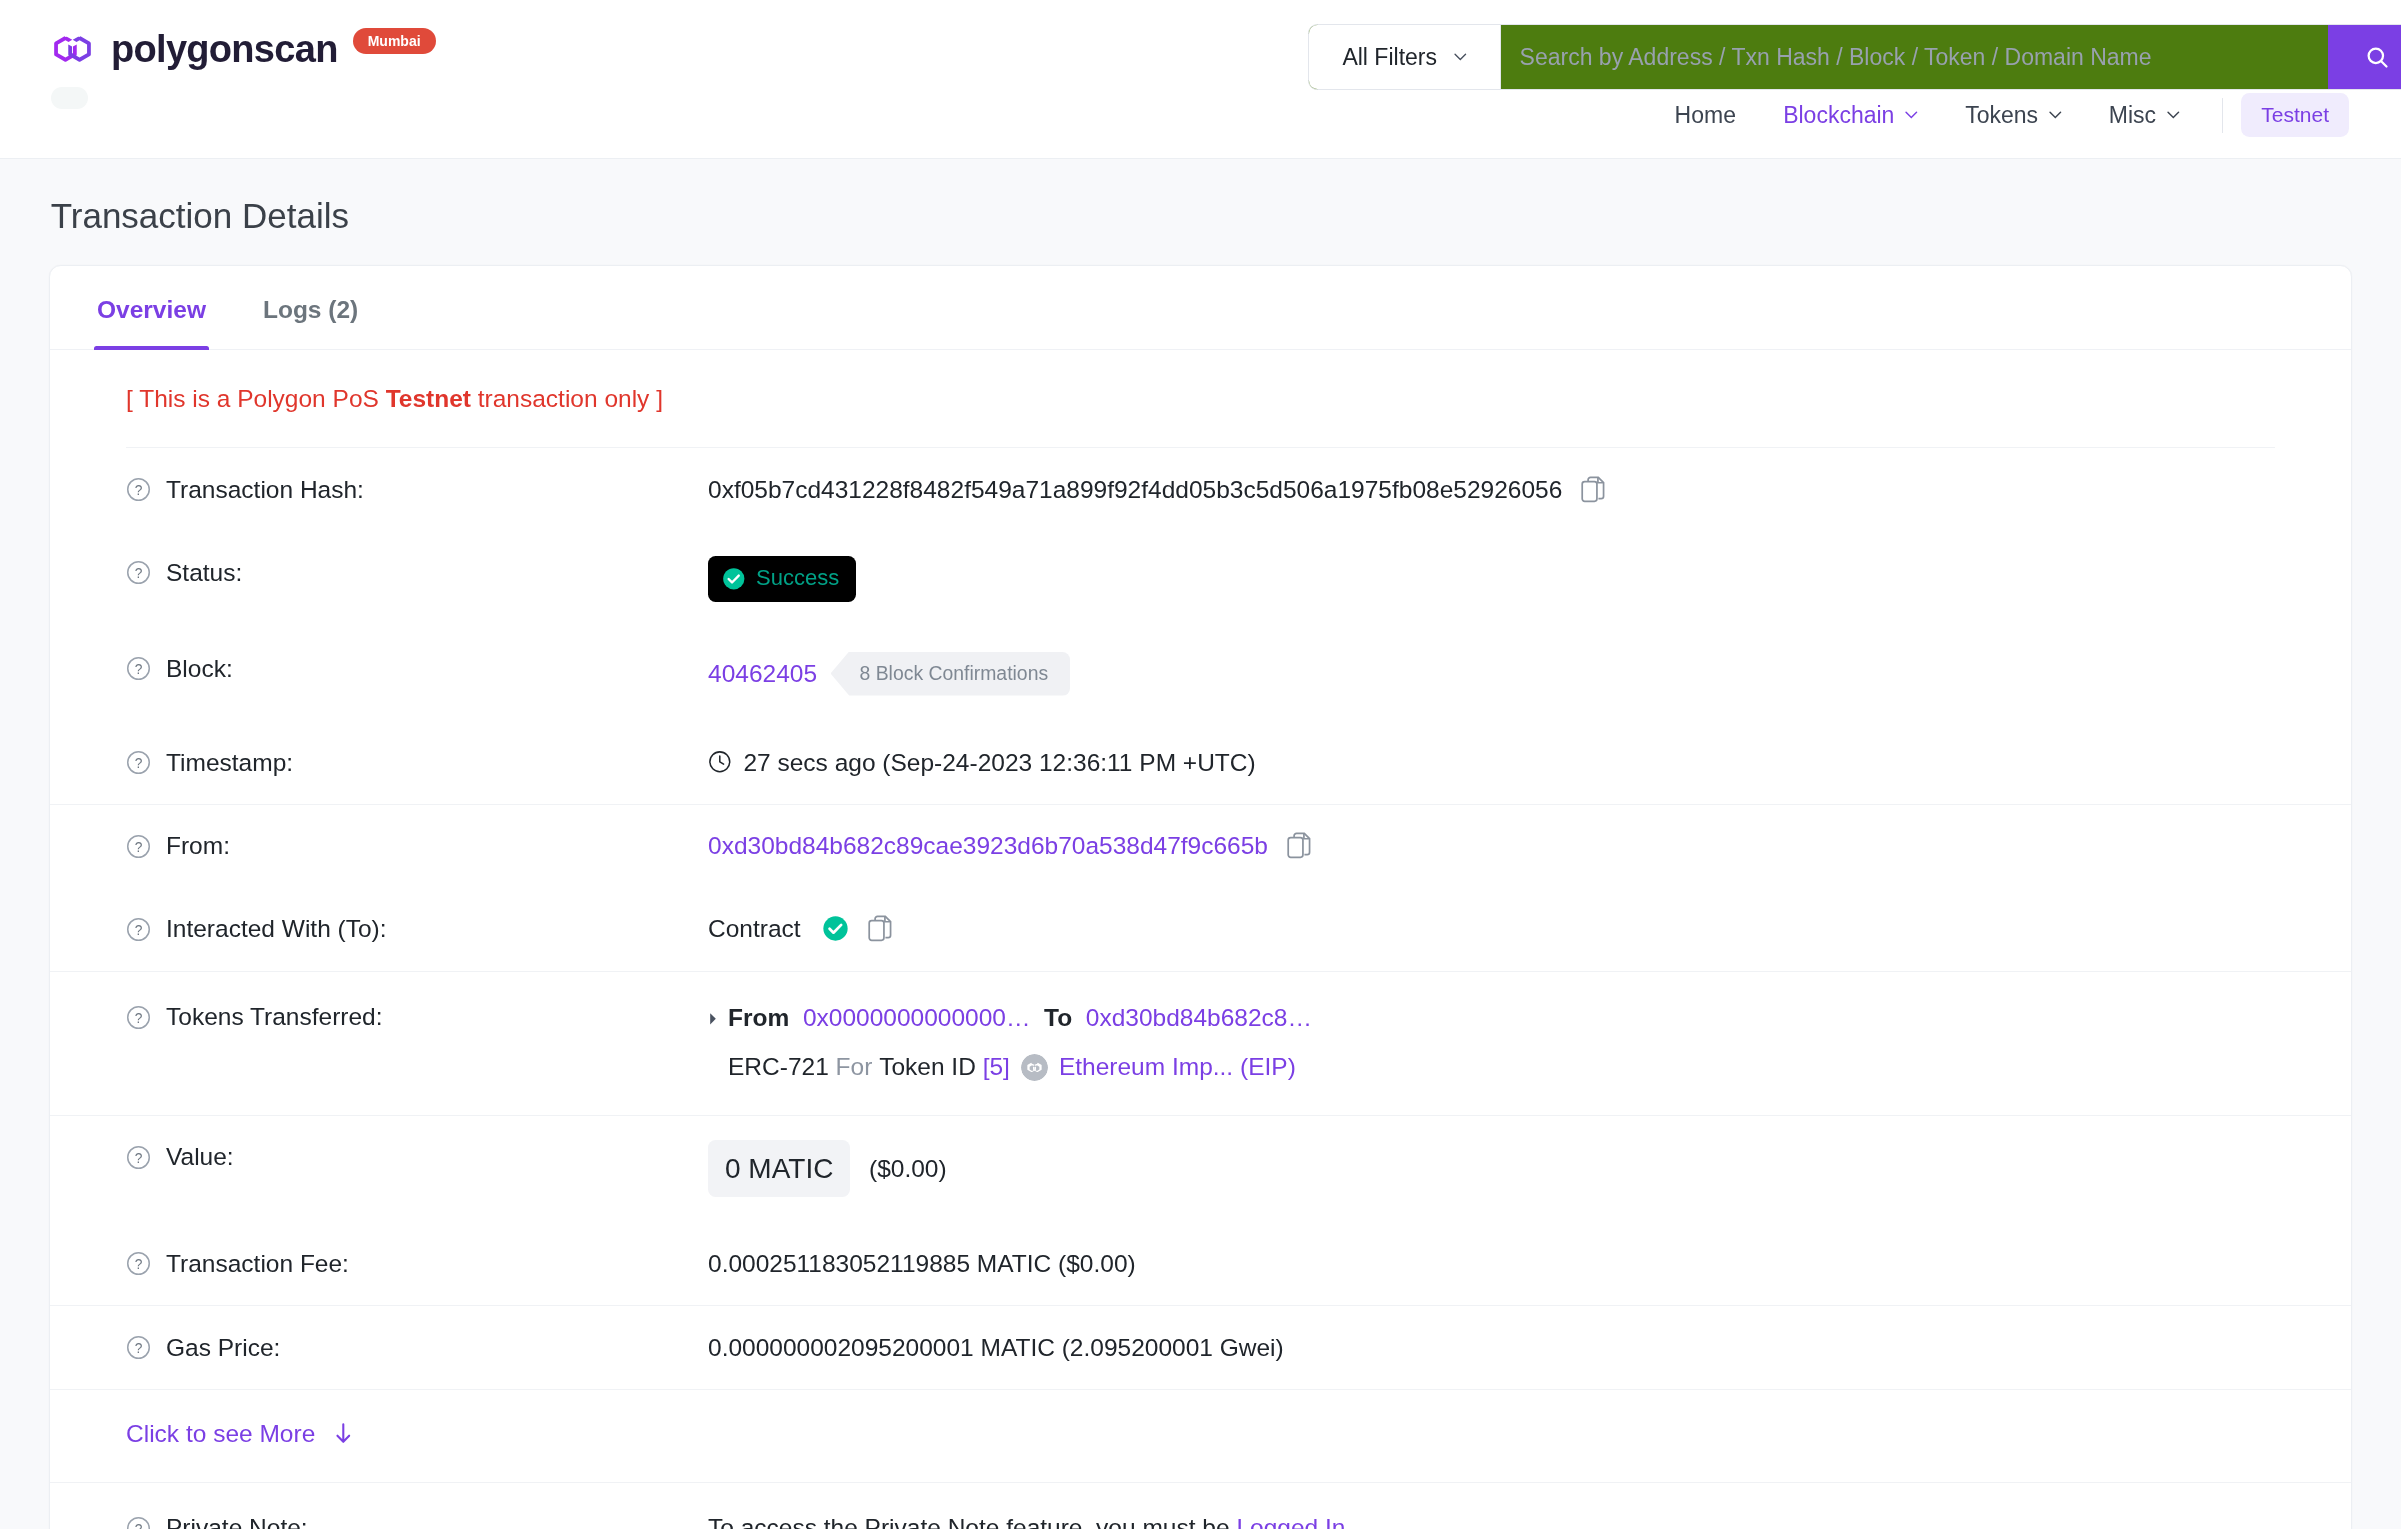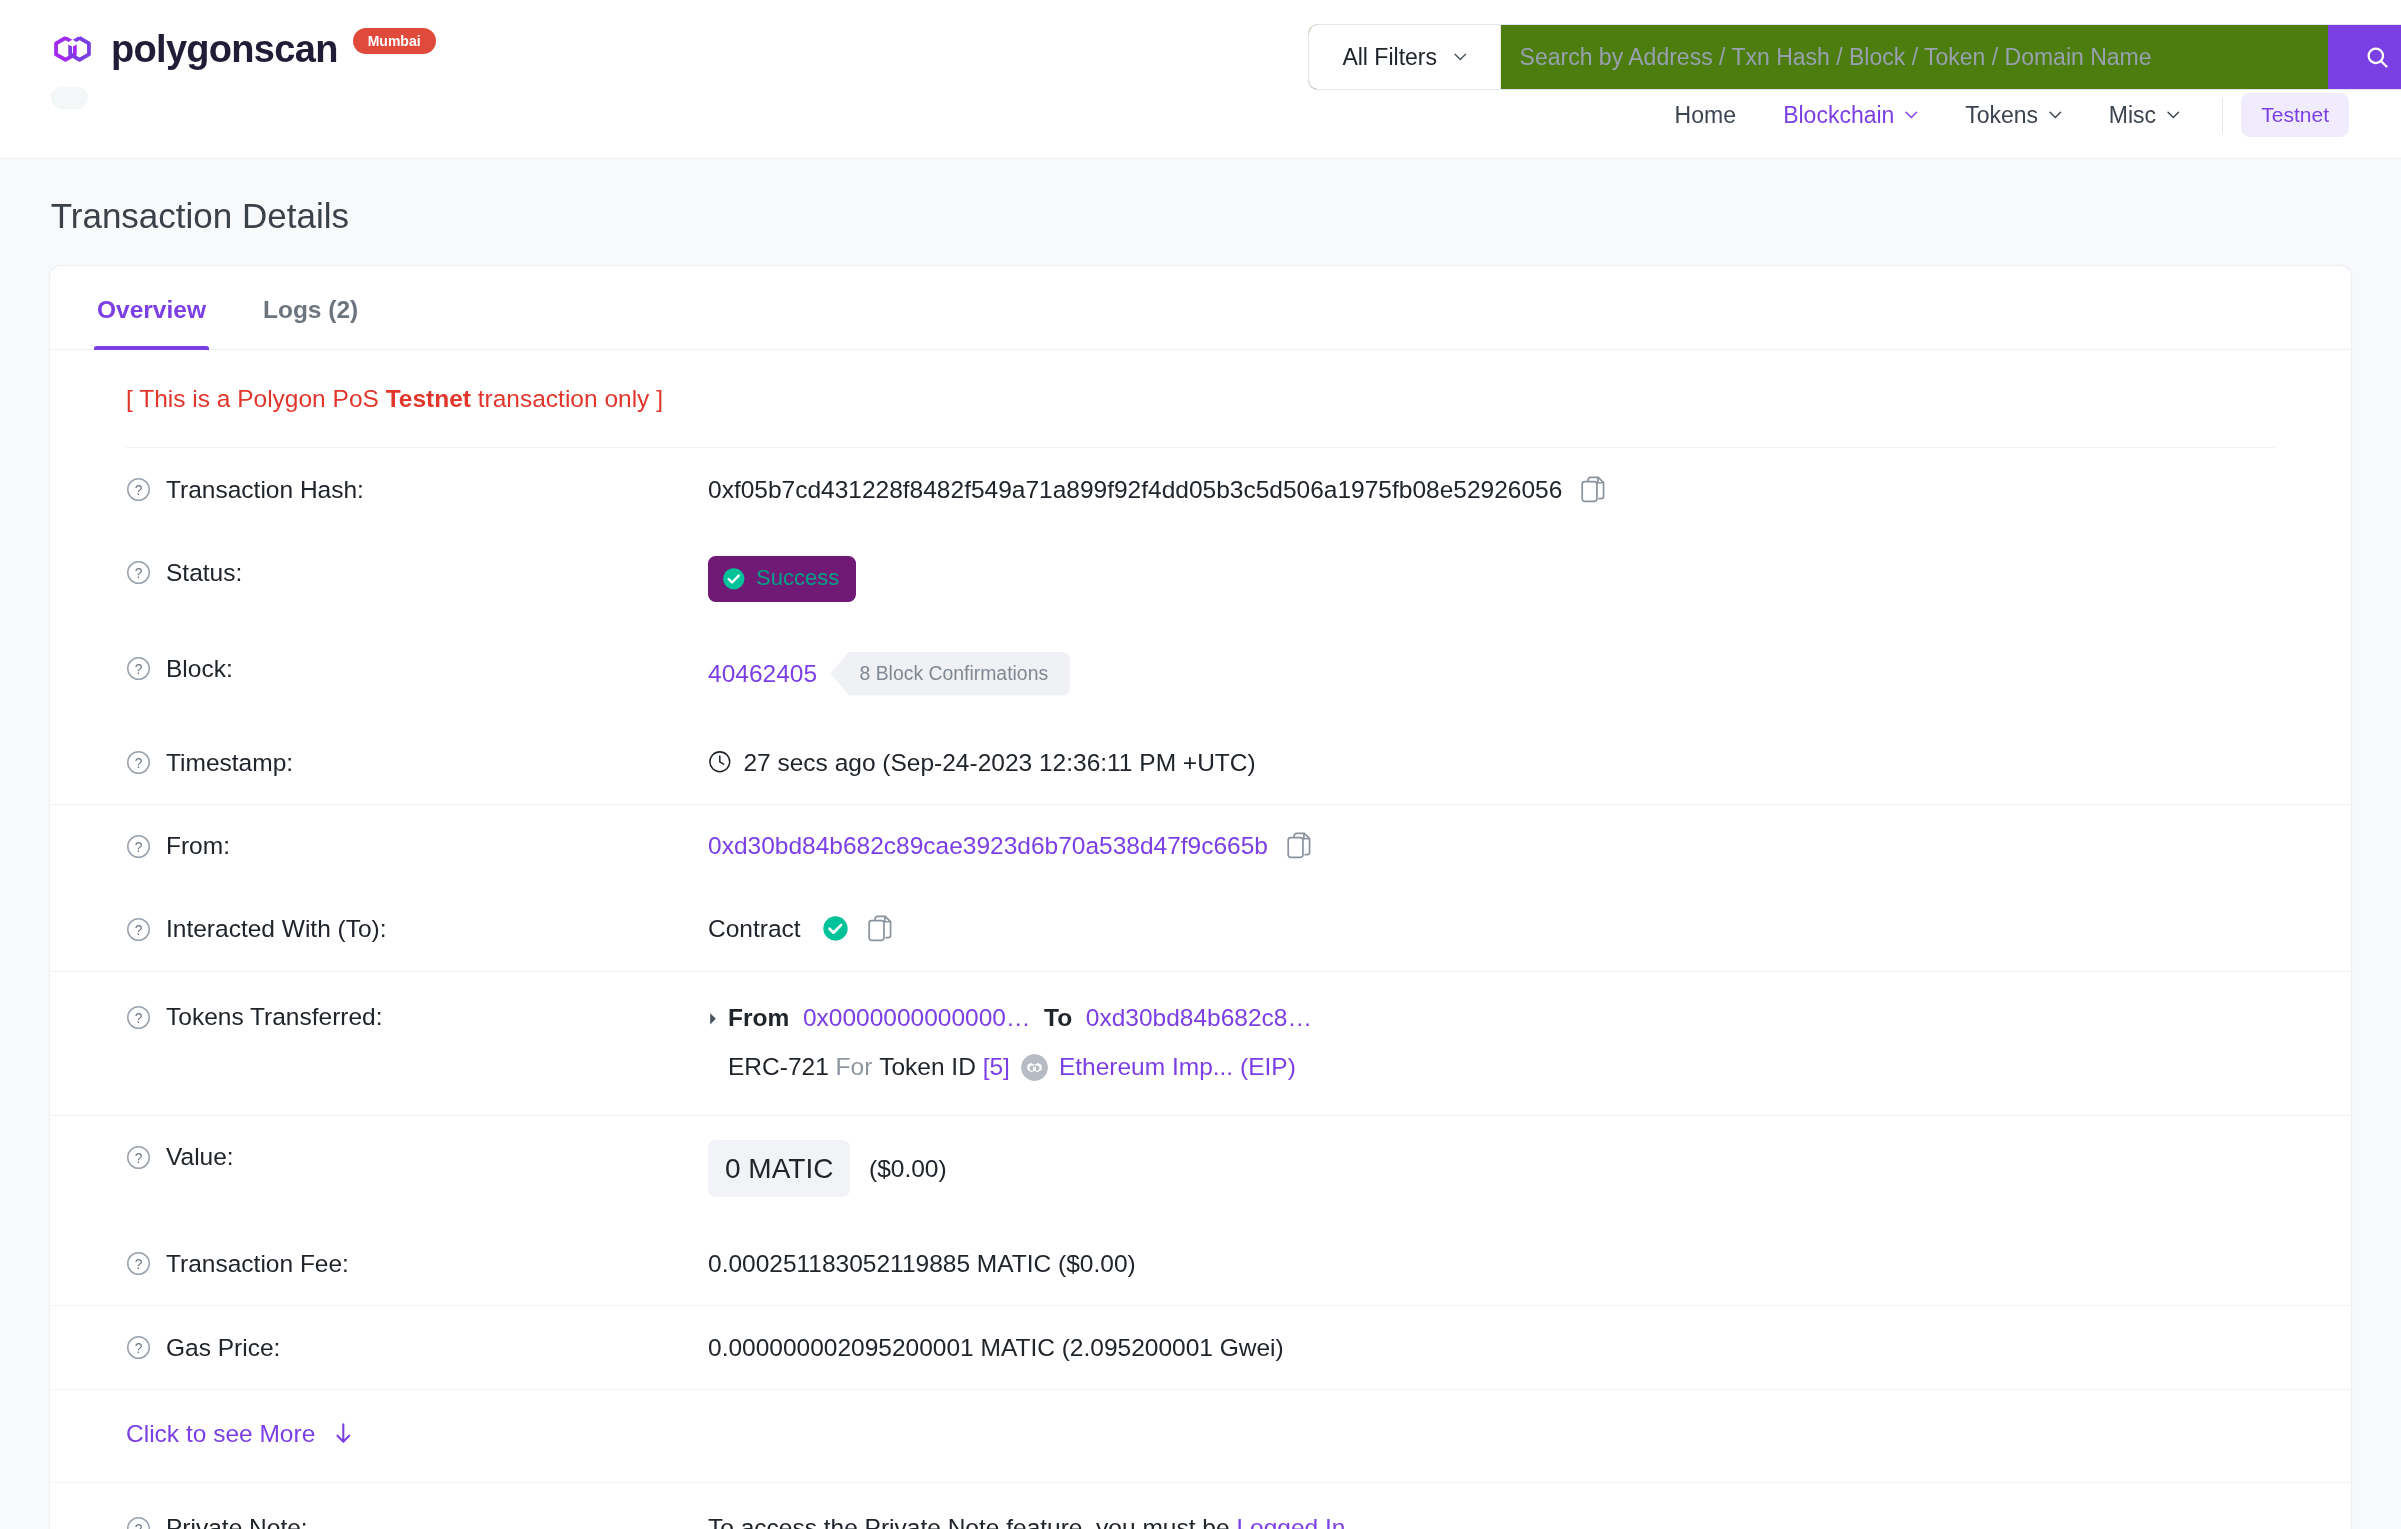--- a/index.html
+++ b/index.html
@@ -222,21 +222,21 @@
     text-decoration: none;
     cursor: pointer;
   }
   .mono-hash { color: #20252b; }
   .copy-icon { width: 25px; height: 27px; margin-left: 18.6px; cursor: pointer; flex: 0 0 auto; vertical-align: middle; }
 
   .status-badge {
     display: inline-flex;
     align-items: center;
     gap: 11px;
-    background: #701a75;
+    background: #000000;
     color: #00a186;
     font-size: 22px;
     border-radius: 7.6px;
     padding: 7.6px 17px 8.4px 13.5px;
   }
   .check-circle { width: 23.6px; height: 23.6px; display: block; }
 
   .confirm-badge {
     display: inline-flex;
     align-items: center;

